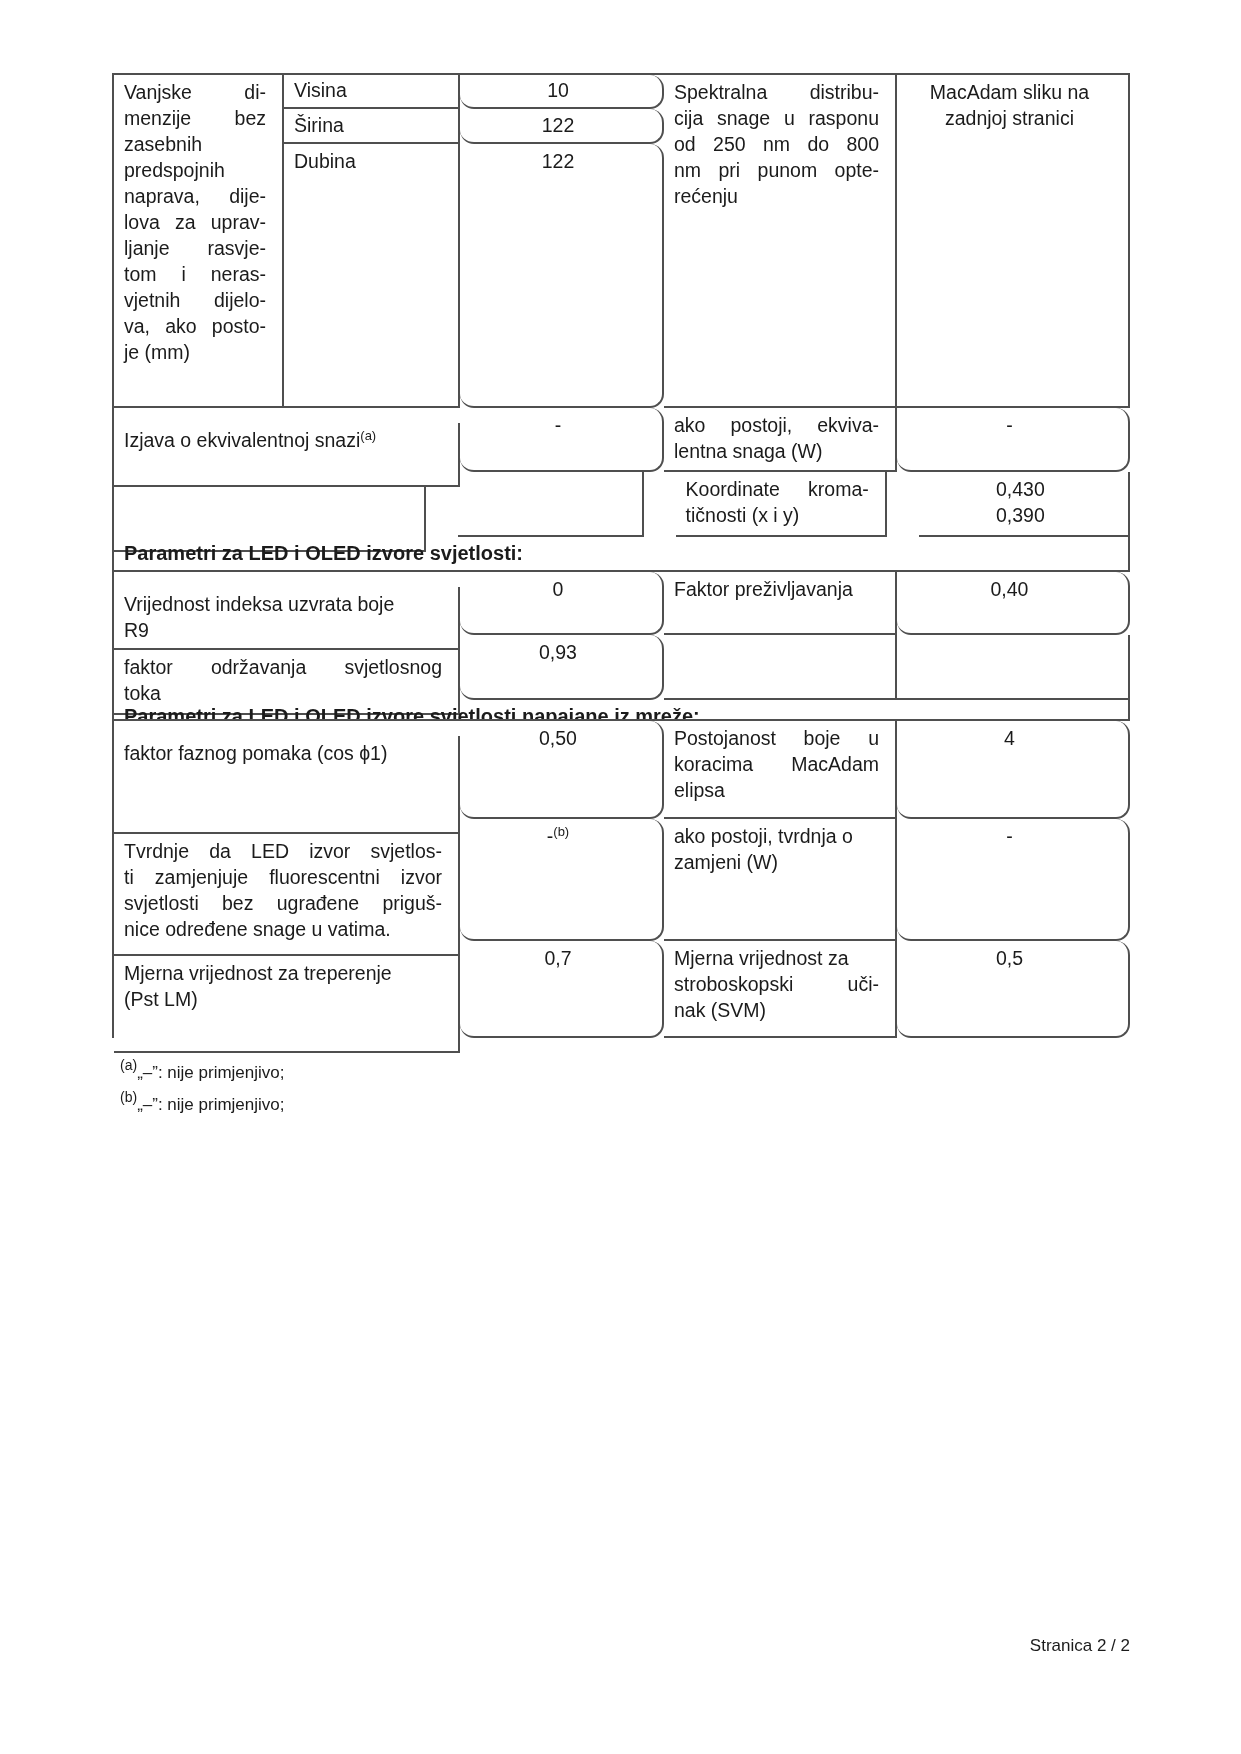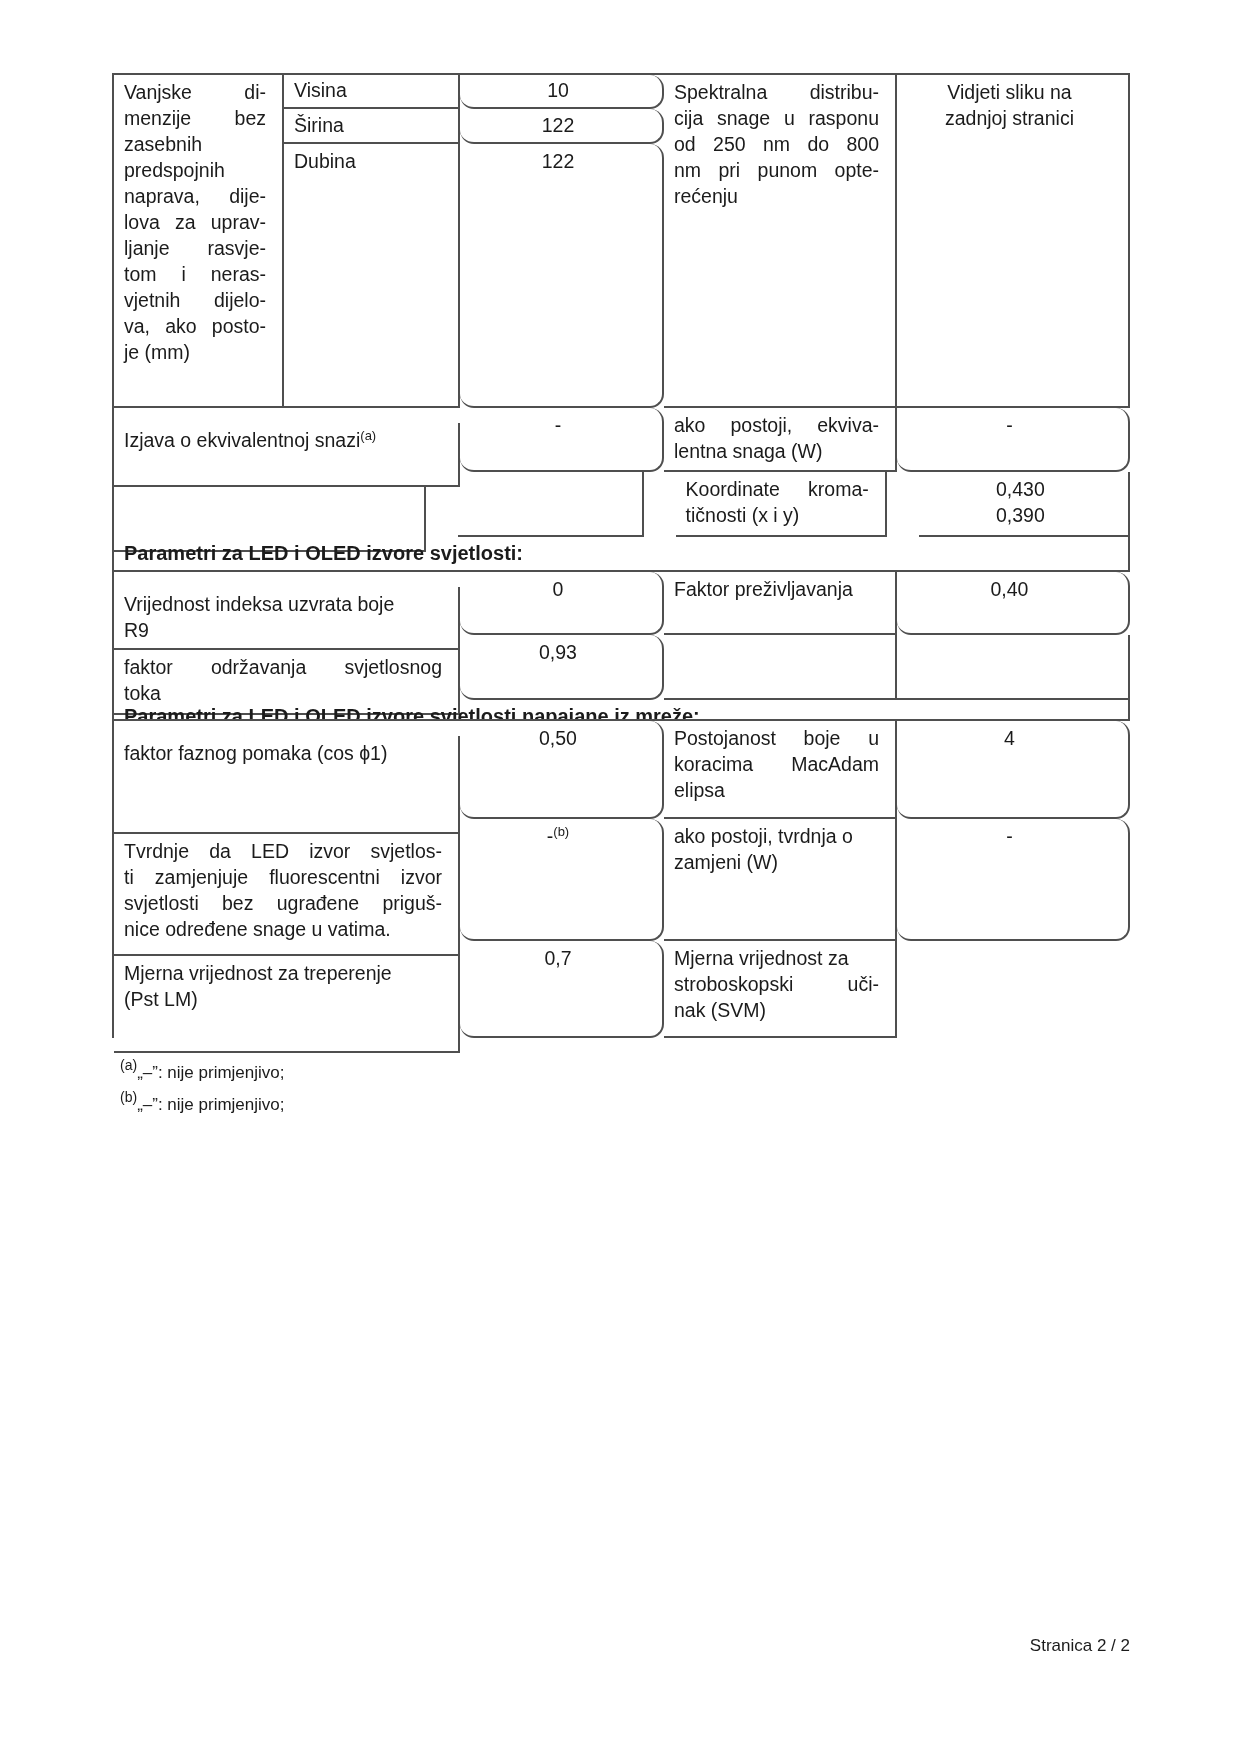--- a/index.html
+++ b/index.html
@@ -102,21 +102,21 @@
         </div>
       </div>
       <div class="td w-c3">
           <div class="ln just">Spektralna distribu-</div>
           <div class="ln just">cija snage u rasponu</div>
           <div class="ln just">od 250 nm do 800</div>
           <div class="ln just">nm pri punom opte-</div>
           <div class="ln">rećenju</div>
         </div>
       <div class="td w-c4 center-lines">
-          <div class="ln">Vidjeti sliku na</div>
+          <div class="ln">MacAdam sliku na</div>
           <div class="ln">zadnjoj stranici</div>
         </div>
     </div>
 
     <div class="tr h-r2">
       <div class="td w-c1">
         <span>Izjava o ekvivalentnoj snazi</span><sup class="fnref">(a)</sup>
       </div>
       <div class="td w-c2 val">-</div>
       <div class="td w-c3">
@@ -199,20 +199,21 @@
       <div class="td w-c1">
           <div class="ln">Mjerna vrijednost za treperenje</div>
           <div class="ln">(Pst LM)</div>
         </div>
       <div class="td w-c2 val">0,7</div>
       <div class="td w-c3">
           <div class="ln">Mjerna vrijednost za</div>
           <div class="ln just">stroboskopski uči-</div>
           <div class="ln">nak (SVM)</div>
         </div>
+      <div class="td w-c4 val">0,5</div>
     </div>
 
   </div>
 
   <div class="footnote" style="top:1062px;">
     <sup class="fnref">(a)</sup><span>„–”: nije primjenjivo;</span>
   </div>
   <div class="footnote" style="top:1094px;">
     <sup class="fnref">(b)</sup><span>„–”: nije primjenjivo;</span>
   </div>

